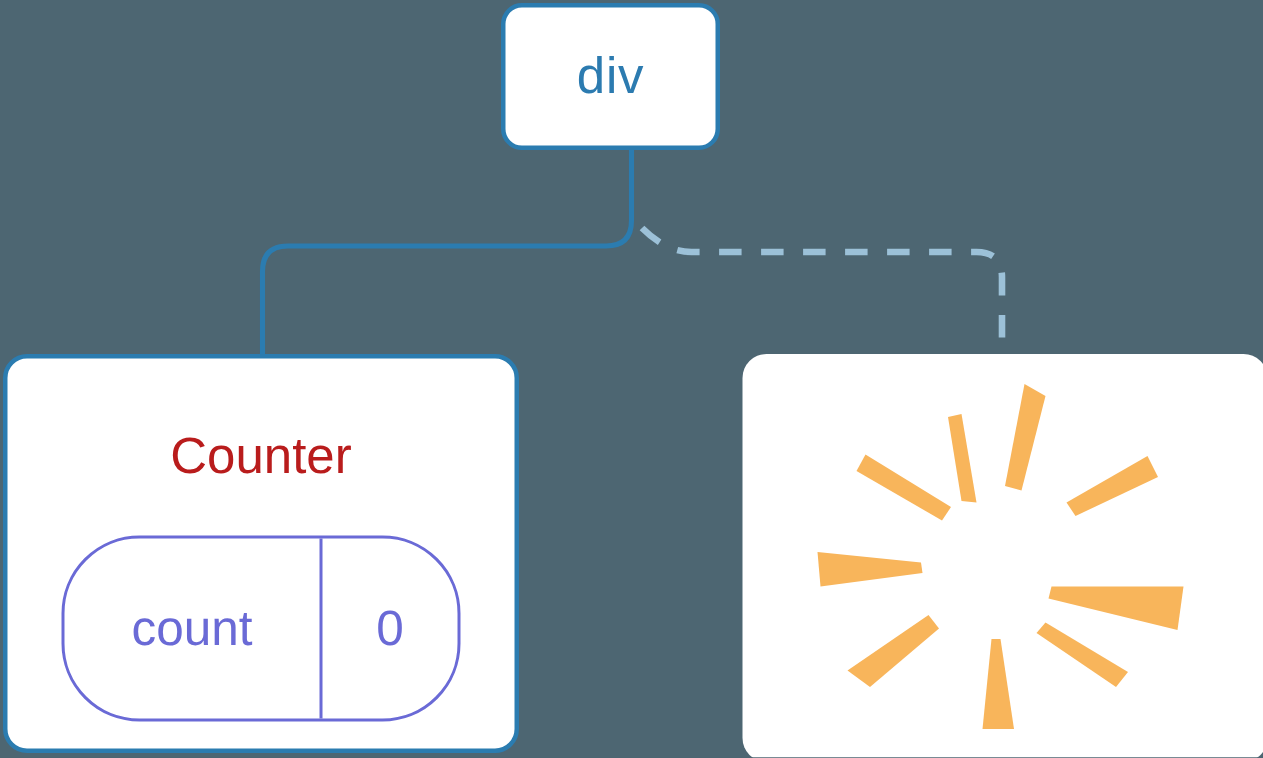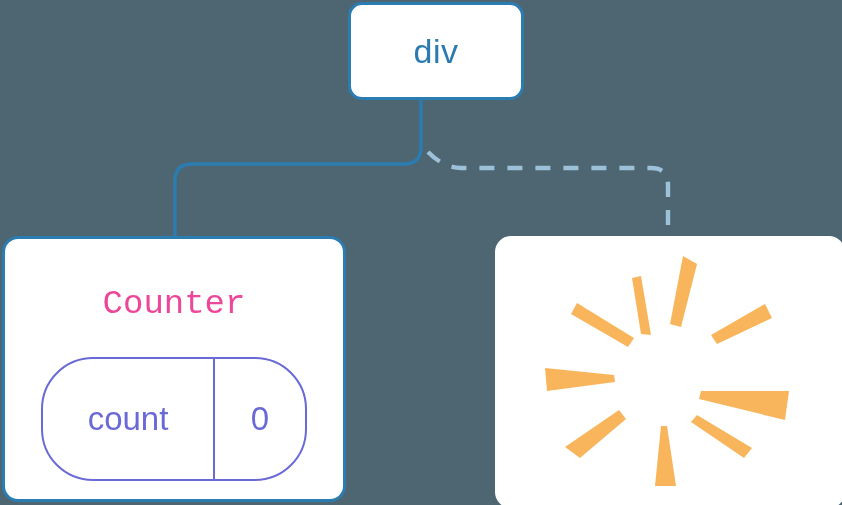--- a/index.html
+++ b/index.html
@@ -31,23 +31,23 @@
 
   
   .card {
     position: absolute;
     background: #ffffff;
     box-sizing: border-box;
   }
 
   
   #node-div {
-    left: 348px;
+    left: 334px;
     top: 2px;
-    width: 176px;
+    width: 146px;
     height: 98px;
     border: 3px solid #2b7cb0;
     border-radius: 14px;
     display: flex;
     align-items: center;
     justify-content: center;
   }
   #node-div .node-label {
     font-size: 34px;
     color: #2c7bb0;
@@ -63,23 +63,22 @@
     height: 266px;
     border: 3px solid #2b7cb0;
     border-radius: 16px;
     display: flex;
     flex-direction: column;
     align-items: center;
   }
   #node-counter .component-title {
     margin-top: 48px;
     font-size: 34px;
-    color: #ec4899;
+    color: #b91c1c;
     line-height: 1;
-    font-family: Liberation Mono, monospace;
   }
 
   
   .state-pill {
     margin-top: 36px;
     width: 266px;
     height: 124px;
     border: 2px solid #6a6ad6;
     border-radius: 52px;
     display: flex;

